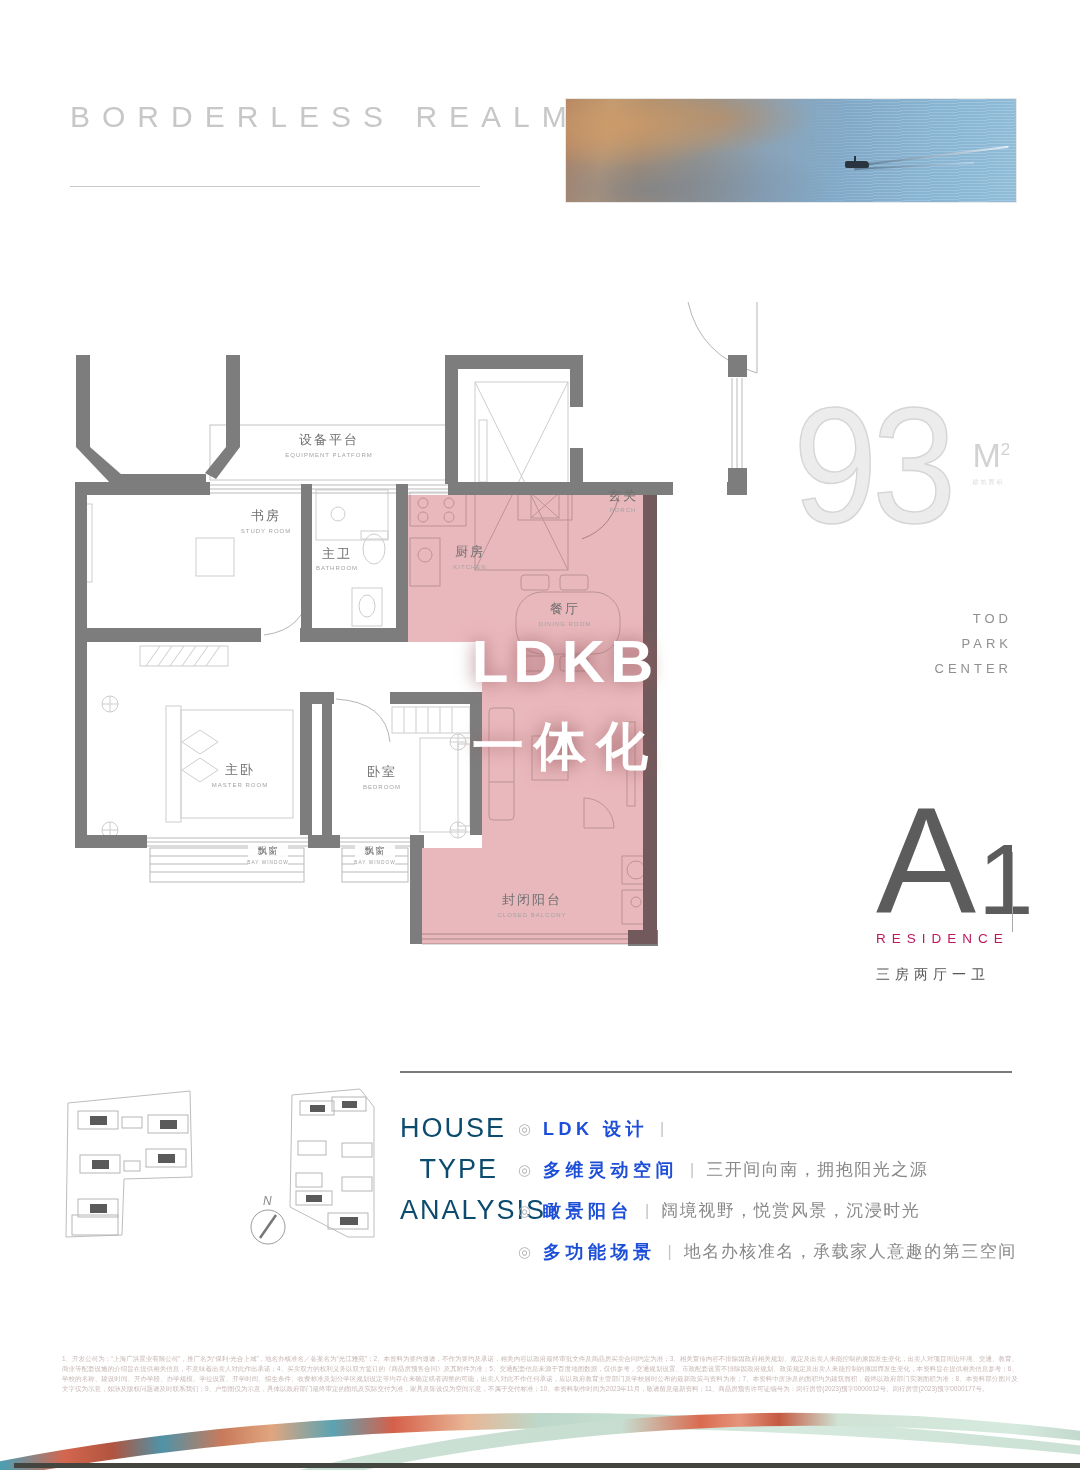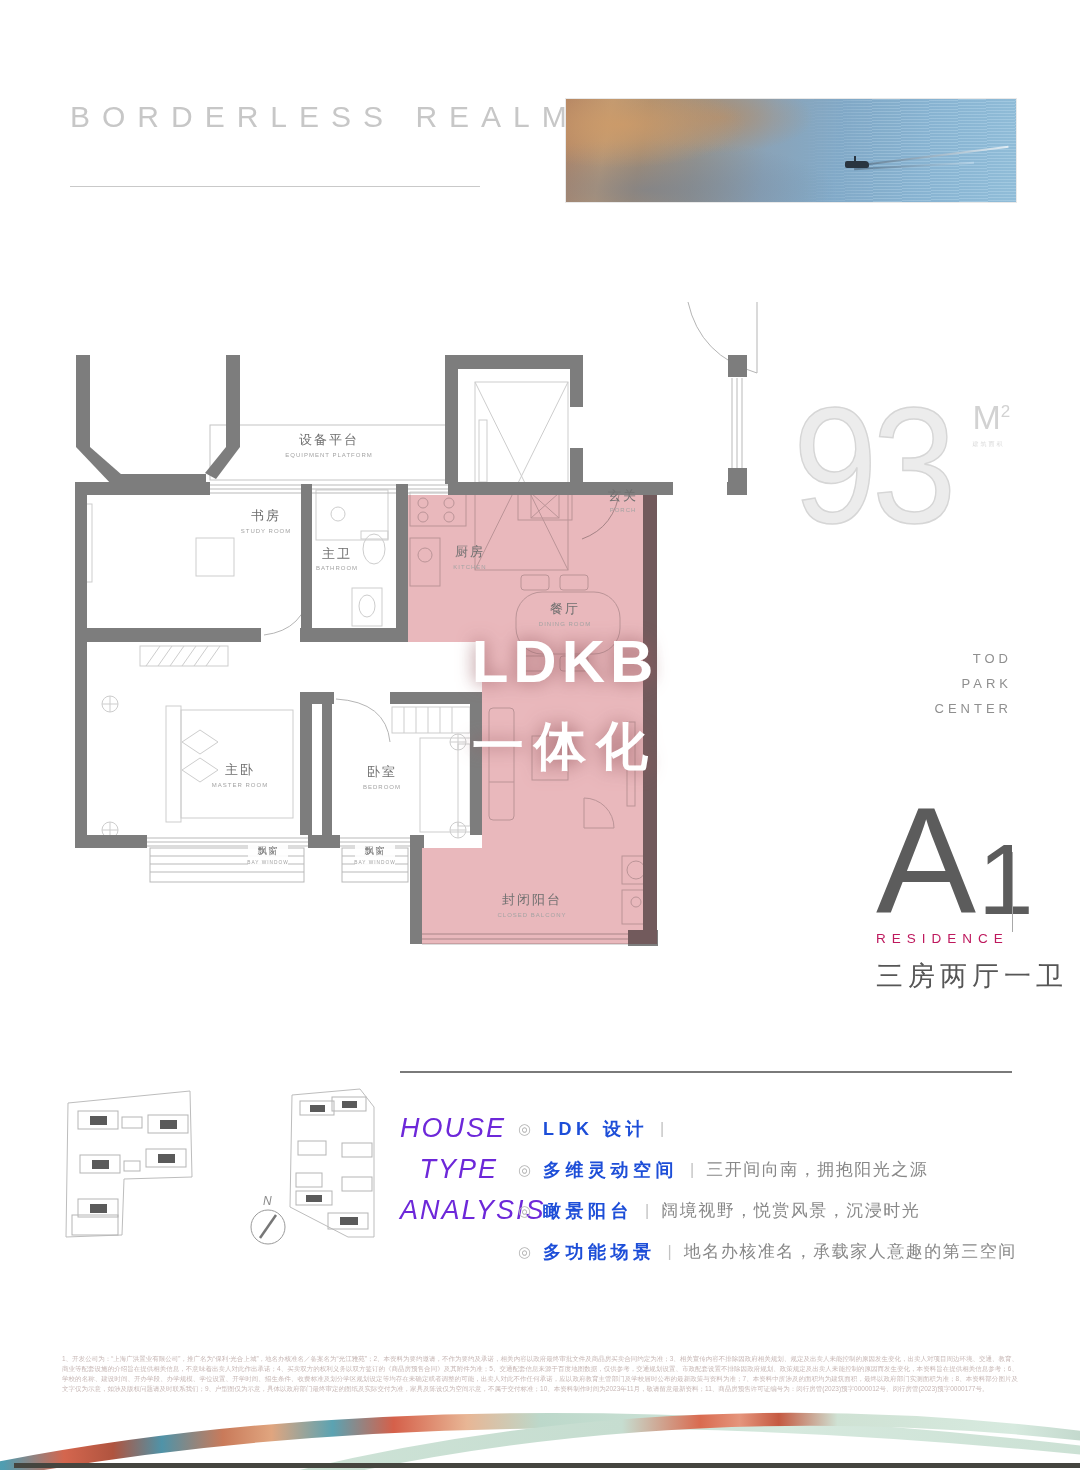--- a/index.html
+++ b/index.html
@@ -32,41 +32,41 @@
   .plan{position:absolute;left:70px;top:292px;width:700px;height:676px;}
   .plan text{font-family:"Liberation Sans","DejaVu Sans",sans-serif;}
   .lblcn{fill:#6f6f6f;font-size:13px;letter-spacing:2px;text-anchor:middle;}
   .lblen{fill:#a3a3a3;font-size:6px;letter-spacing:1px;text-anchor:middle;}
   .lblcn.sm{font-size:9.5px;letter-spacing:1px;}
   .lblen.sm{font-size:4.8px;}
   .hl-text{filter:drop-shadow(0 0 9px rgba(152,92,98,.85));}
   .hl1{fill:#ffffff;font-size:60px;font-weight:bold;letter-spacing:5px;text-anchor:middle;}
   .hl2{fill:#ffffff;font-size:52px;font-weight:bold;letter-spacing:10px;text-anchor:middle;}
   
-  .area{position:absolute;left:793px;top:398px;display:flex;align-items:flex-start;}
+  .area{position:absolute;left:793px;top:398px;display:flex;align-items:center;}
   .area-num{font-size:165px;line-height:.82;font-weight:200;letter-spacing:-6px;
     color:#ececec;-webkit-text-stroke:1.5px #d6d6d6;transform:scaleX(.92);transform-origin:left bottom;}
   .area-unit{margin-left:8px;margin-bottom:8px;color:#d2d2d2;font-size:34px;}
   .area-unit sup{font-size:17px;}
   .area-note{font-size:6px;letter-spacing:2px;color:#dadada;margin-top:3px;}
   
   .brand{position:absolute;right:68px;top:606px;text-align:right;font-size:13px;
-    letter-spacing:4px;color:#8f8f8f;line-height:25px;margin-top:40px;}
+    letter-spacing:4px;color:#8f8f8f;line-height:25px;}
   
   .badge{position:absolute;left:876px;top:802px;width:140px;}
   .badge-code{display:flex;align-items:flex-end;color:#5c5c5c;}
   .badge-letter{font-size:150px;line-height:.78;font-weight:400;}
   .badge-num{font-size:100px;line-height:.80;margin-left:2px;}
   .badge-sub{margin-top:12px;font-size:13.5px;letter-spacing:6px;color:#be185d;white-space:nowrap;}
-  .badge-type{margin-top:12px;font-size:27px;letter-spacing:5px;color:#565656;white-space:nowrap;}
+  .badge-type{margin-top:20px;font-size:14px;letter-spacing:5px;color:#565656;white-space:nowrap;}
   .badge-vline{position:absolute;left:1012px;top:852px;width:1px;height:80px;background:#a8a8a8;}
   
   .an-rule{position:absolute;left:400px;top:1071px;width:612px;height:2px;background:#7a7a7a;}
   .analysis{position:absolute;left:400px;top:1108px;width:620px;display:flex;}
-  .an-head{width:98px;text-align:right;font-size:27px;color:#6d28d9;letter-spacing:2px;line-height:41px;font-style:italic;}
+  .an-head{width:98px;text-align:right;font-size:27px;color:#0c4a6e;letter-spacing:2px;line-height:41px;}
   .an-items{margin-left:20px;}
   .an-row{display:flex;align-items:center;height:41px;white-space:nowrap;}
   .bul{font-size:15px;color:#b5b5b5;margin-right:12px;}
   .lab{font-size:18px;font-weight:bold;color:#1d4ed8;letter-spacing:4.5px;}
   .dvd{font-size:16px;font-weight:300;color:#c2c2c2;margin:0 12px;}
   .dsc{font-size:17px;color:#888888;letter-spacing:1.5px;}
   
   .siteplan{position:absolute;left:60px;top:1085px;width:320px;height:185px;}
   
   .disclaimer{position:absolute;left:62px;top:1354px;width:956px;font-size:6.5px;

